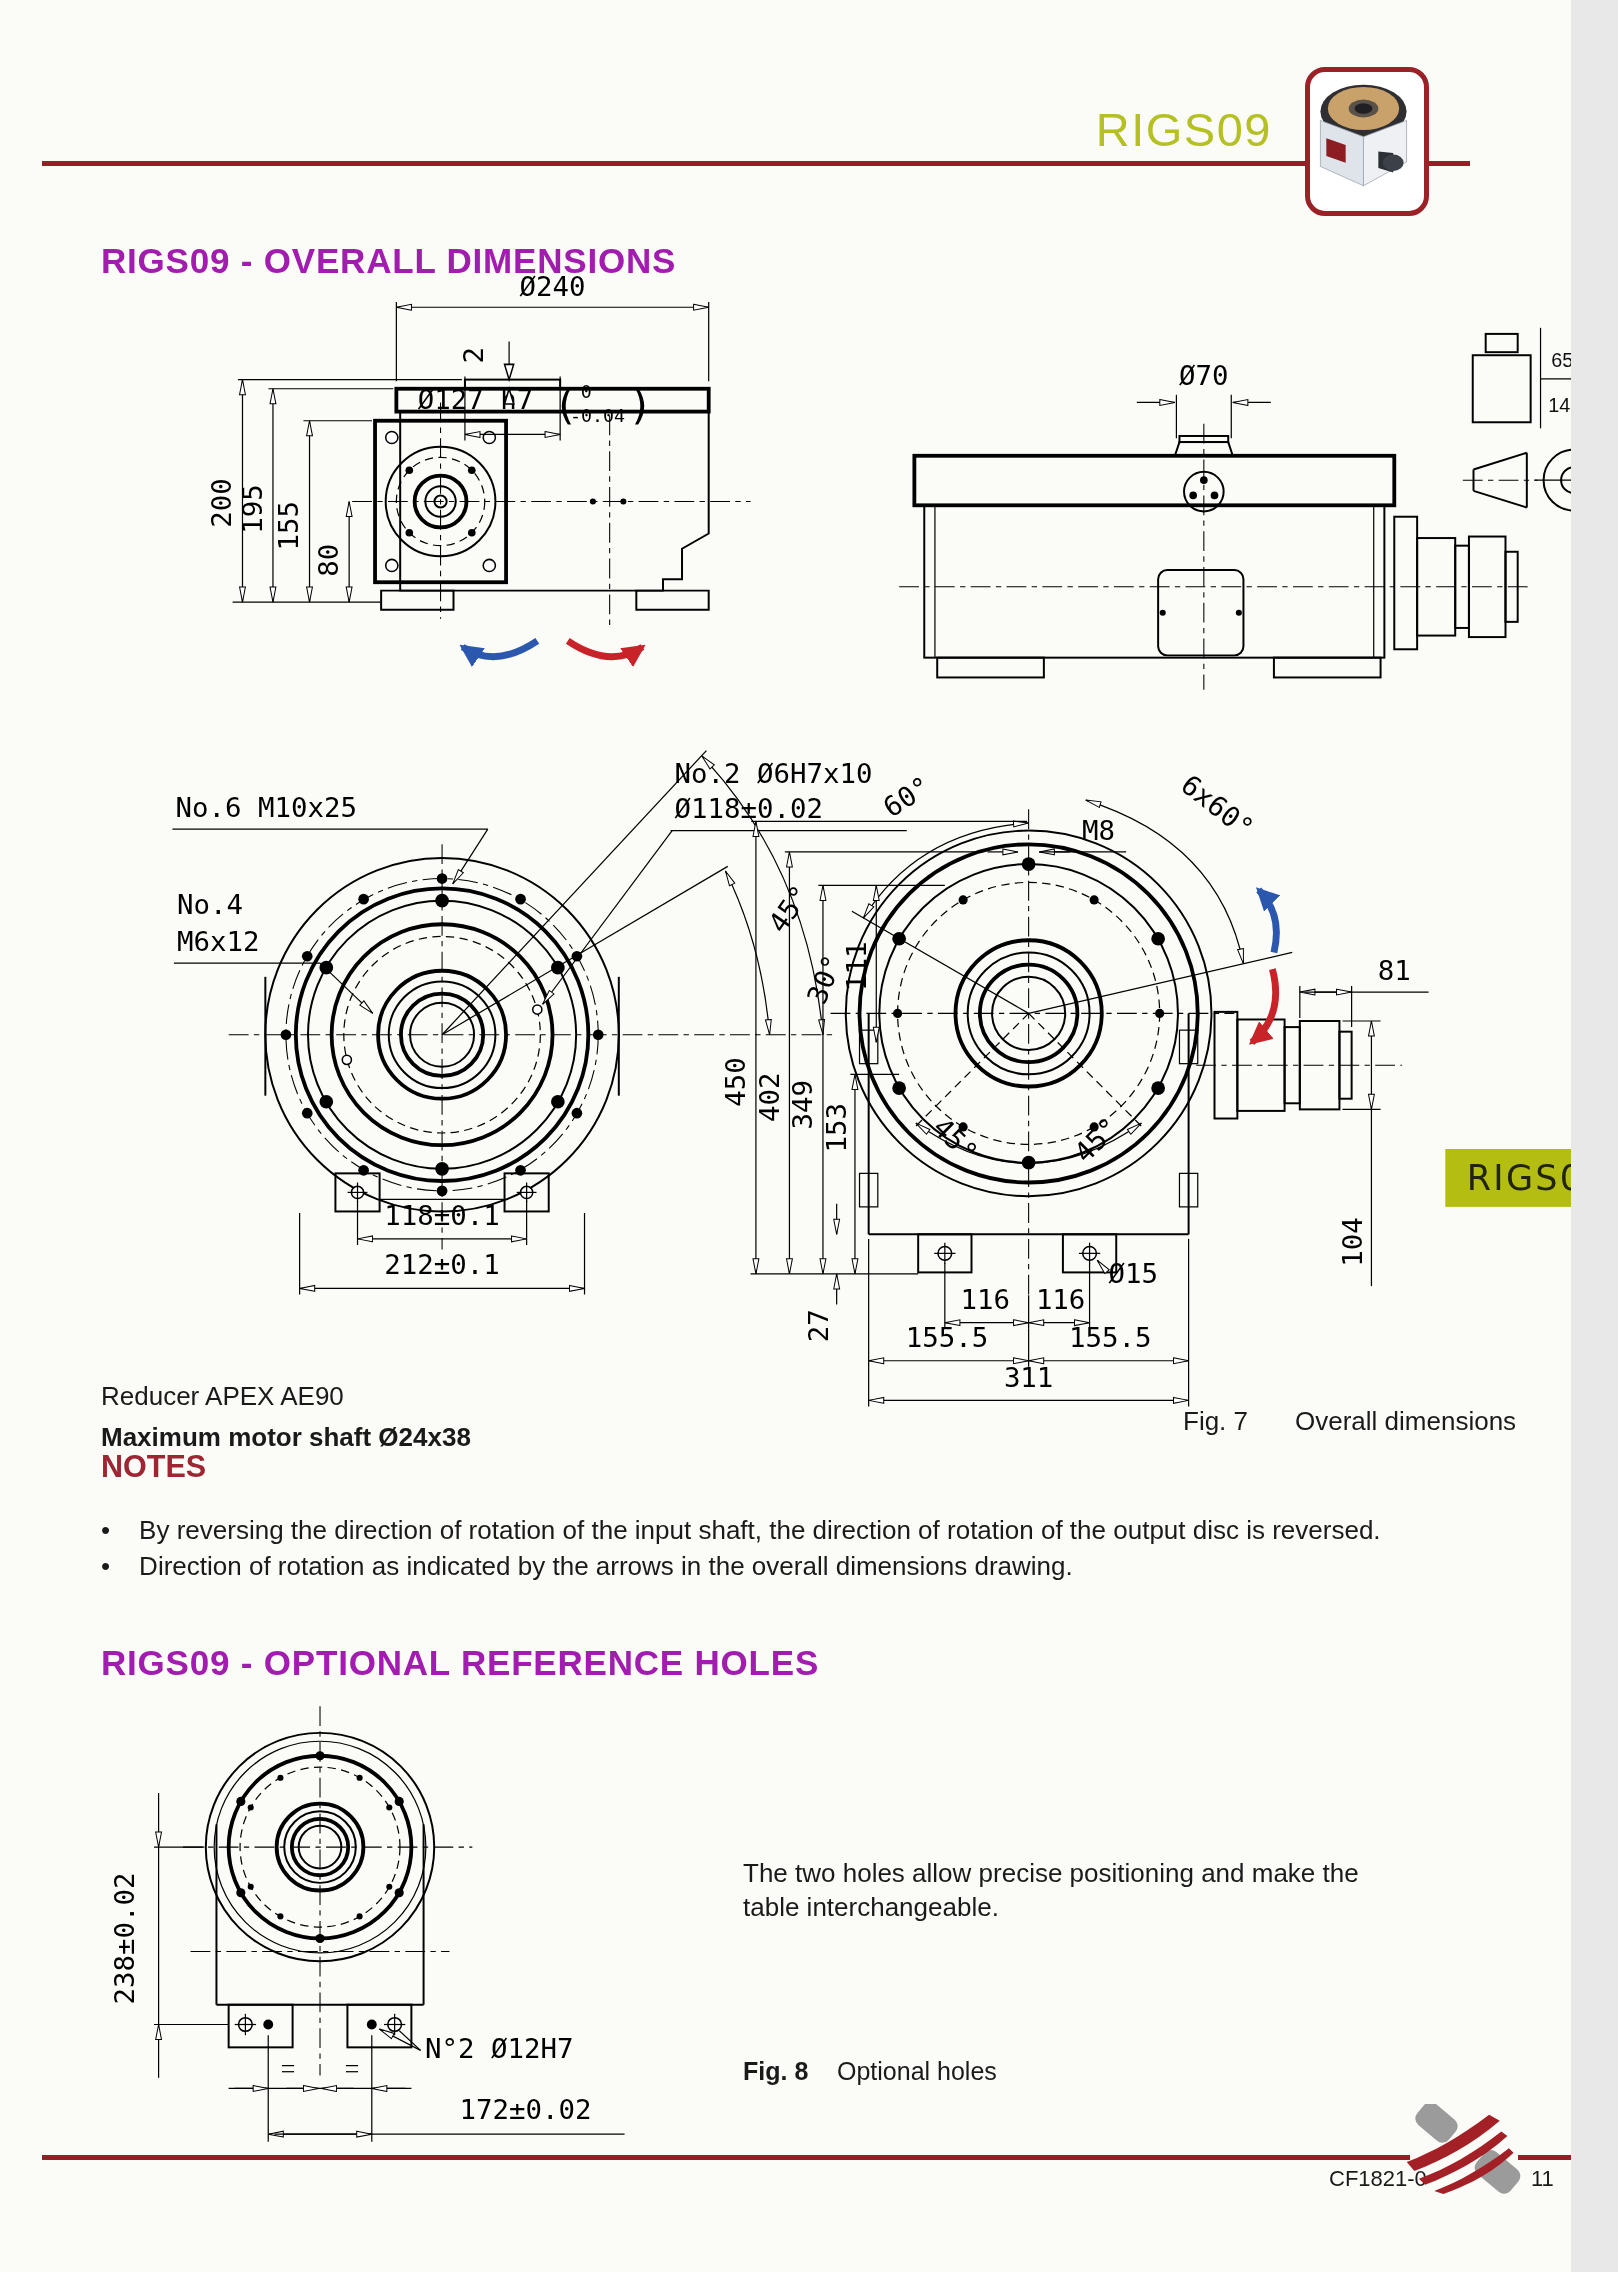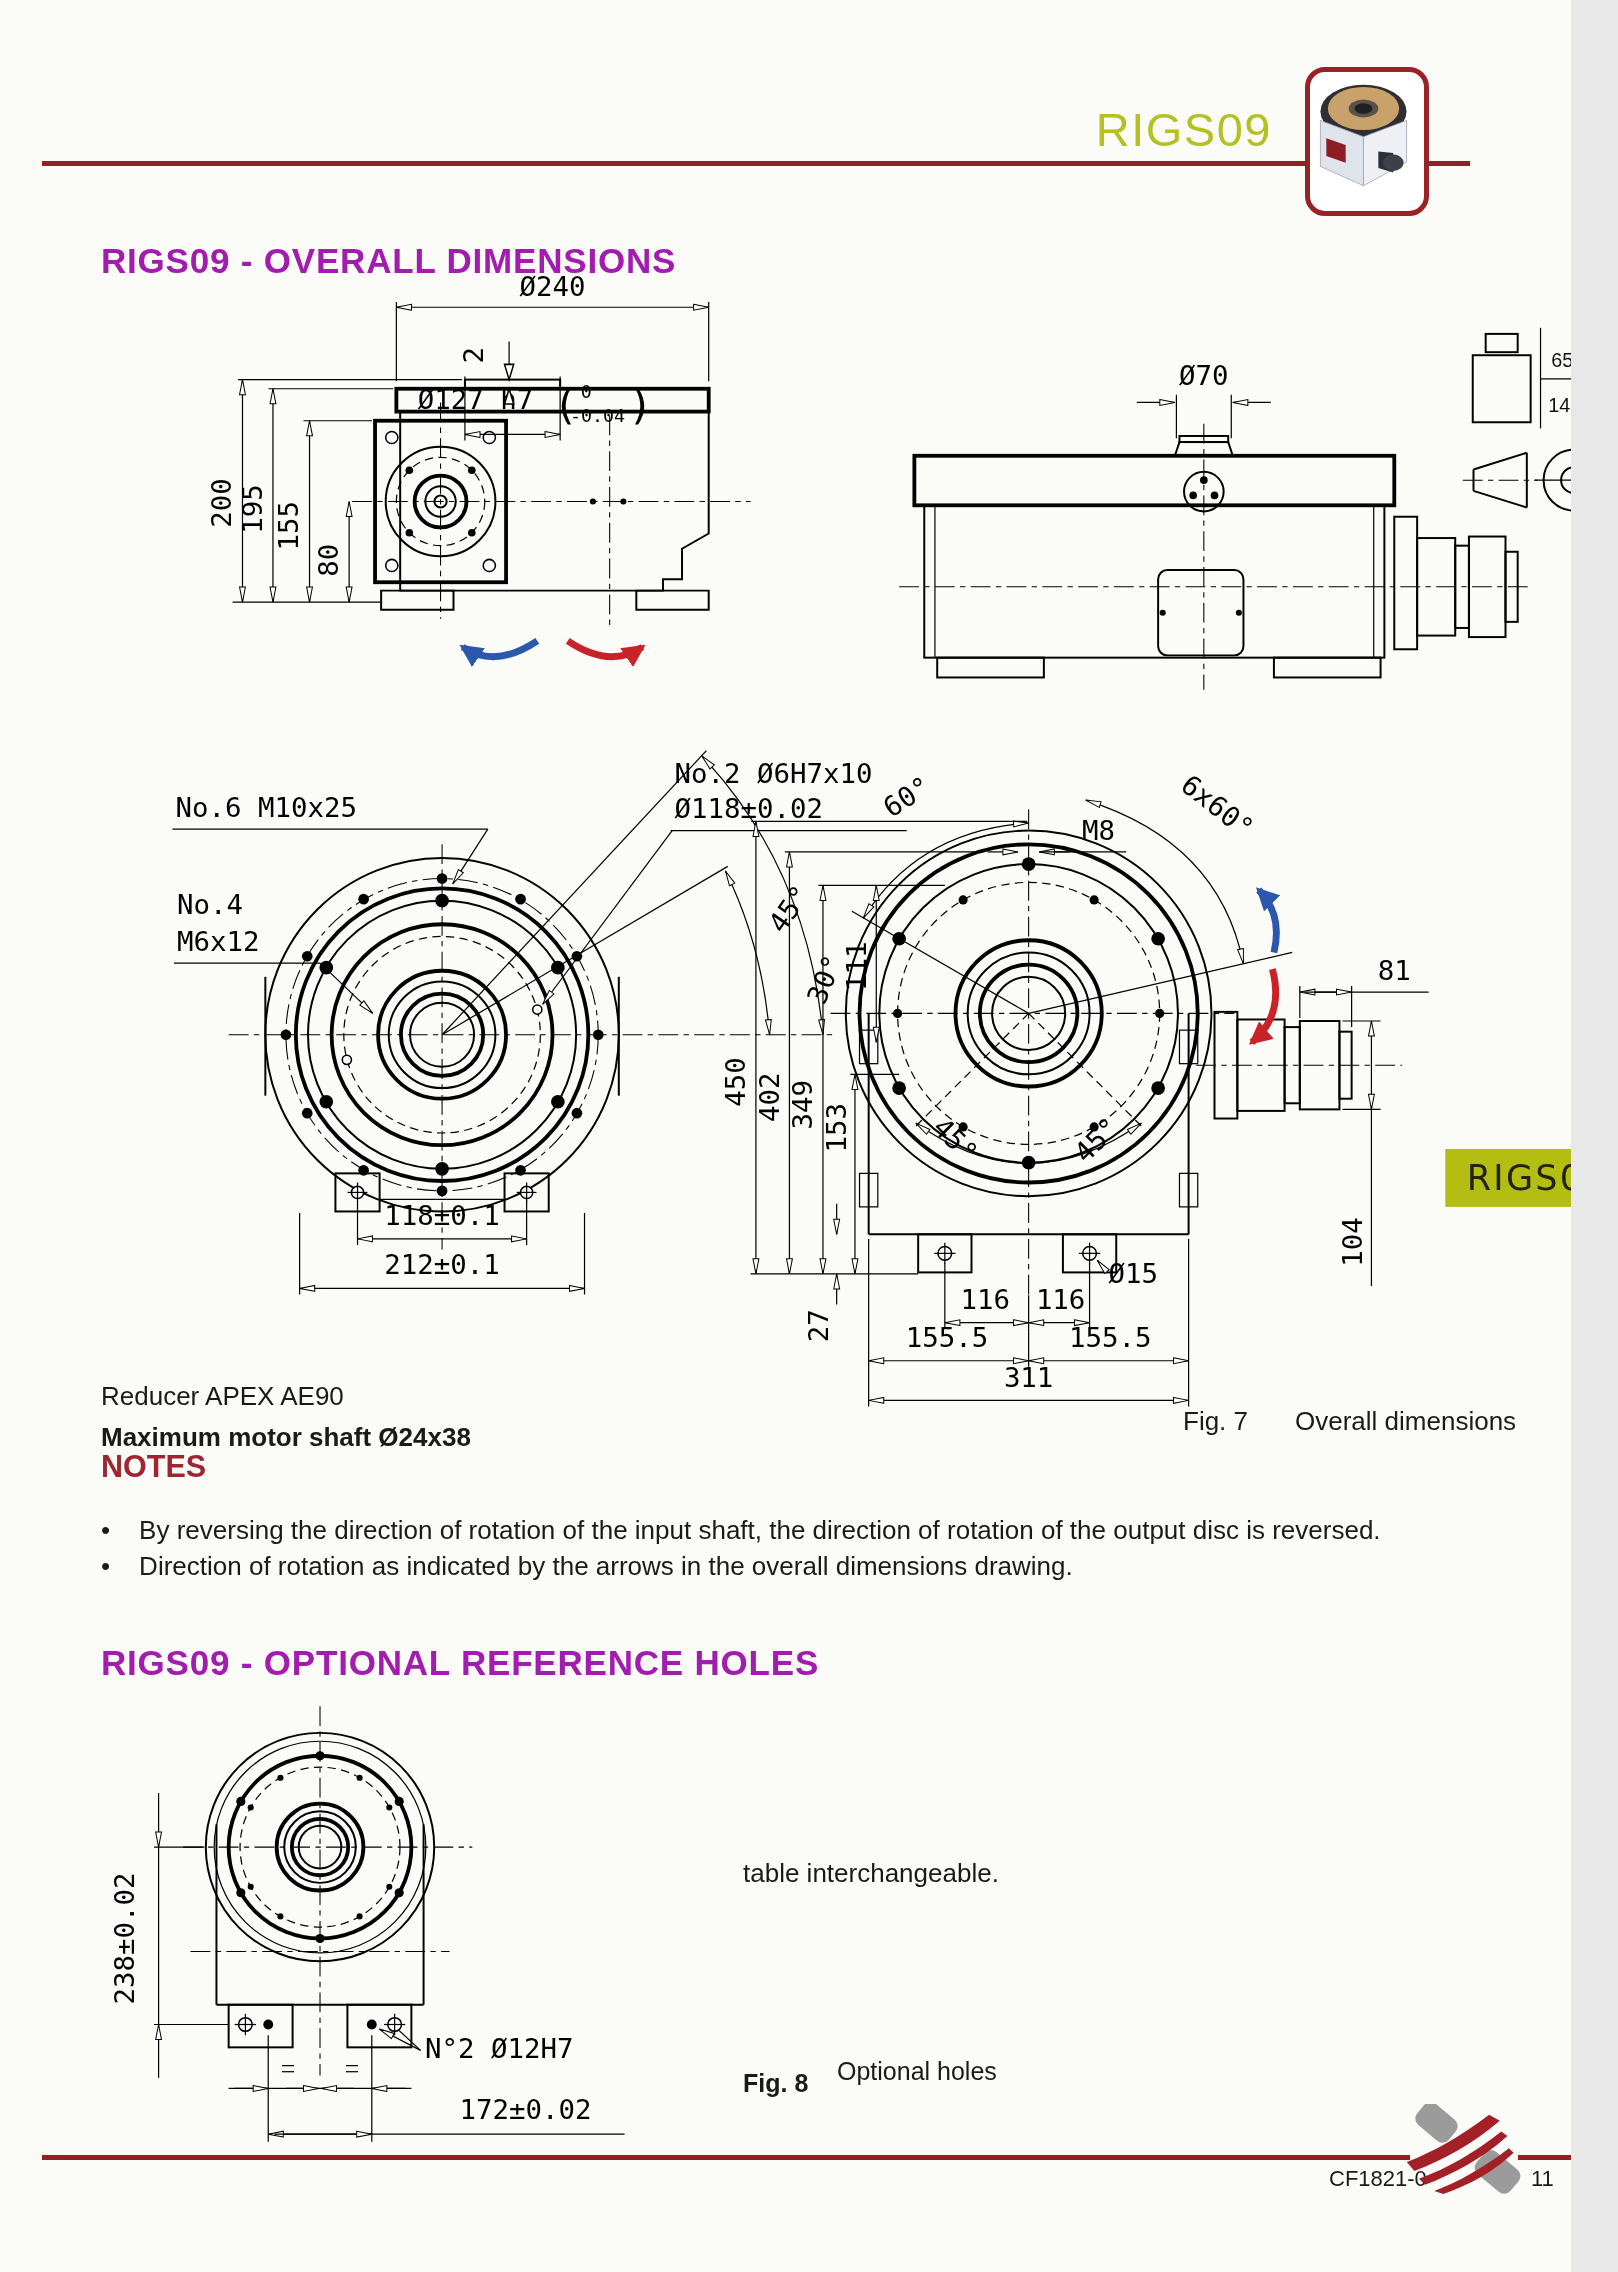--- a/index.html
+++ b/index.html
@@ -16,21 +16,21 @@
   .body-t{font-size:26px;line-height:34px;}
   #note-l1{left:101px;top:1379px;}
   #note-l2{left:101px;top:1420px;font-weight:bold;}
   #fig7-cap-l{left:1183px;top:1406px;font-weight:normal;font-size:26px;}
   #fig7-cap-t{left:1295px;top:1406px;font-size:26px;}
   #notes-h{left:101px;top:1449px;font-size:30.5px;font-weight:bold;color:#9e2531;}
   .bullet-row{left:101px;display:flex;gap:29px;font-size:26px;}
   #bul1{top:1515px;} #bul2{top:1551px;}
   .bdot{font-size:26px;}
   #fig8-para{left:743px;top:1856px;width:808px;}
-  #fig8-cap-l{left:743px;top:2057px;font-weight:bold;font-size:25px;margin-top:12px;}
+  #fig8-cap-l{left:743px;top:2057px;font-weight:bold;font-size:25px;}
   #fig8-cap-t{left:837px;top:2057px;font-size:25px;}
   .ftr-rule{top:2155px;height:5.3px;background:#961f26;}
   #ftr-rule-a{left:42px;width:1368px;}
   #ftr-rule-b{left:1518px;width:58px;}
   #ftr-code{left:1329px;top:2166px;font-size:22px;}
   #ftr-page{left:1531px;top:2166px;font-size:22px;}
   
   .s1{stroke:#000;stroke-width:1.6;fill:none}
   .s2{stroke:#000;stroke-width:2.6;fill:none}
   .s4{stroke:#000;stroke-width:5;fill:none}
@@ -474,20 +474,21 @@
       <line x1="202" y1="2658" x2="300" y2="2658" class="s1"></line>
       <text x="176" y="2545" text-anchor="middle" transform="rotate(-90 176 2545)" class="dt">238±0.02</text>
 
       <line x1="552" y1="2692" x2="498" y2="2664" class="s1" marker-end="url(#mA2)"></line>
       <line x1="552" y1="2692" x2="524" y2="2666" class="s1"></line>
       <text x="558" y="2702" class="dt">N°2 Ø12H7</text>
     </g>
   </svg>
 
   <div class="abs body-t" id="fig8-para">
+    <div>The two holes allow precise positioning and make the</div>
     <div>table interchangeable.</div>
   </div>
   <div class="abs" id="fig8-cap-l">Fig. 8</div>
   <div class="abs" id="fig8-cap-t">Optional holes</div>
 
   <div class="abs ftr-rule" id="ftr-rule-a"></div>
   <div class="abs ftr-rule" id="ftr-rule-b"></div>
   <div class="abs" id="ftr-code">CF1821-0</div>
   <div class="abs" id="ftr-page">11</div>
   <svg class="abs" style="left:1402px;top:2104px" width="130" height="90" viewBox="0 0 170 118">

